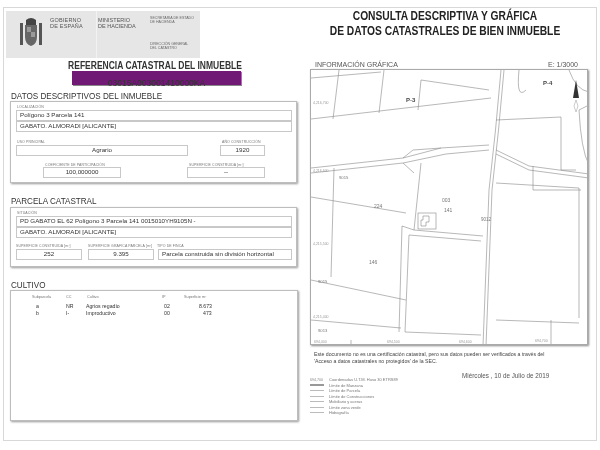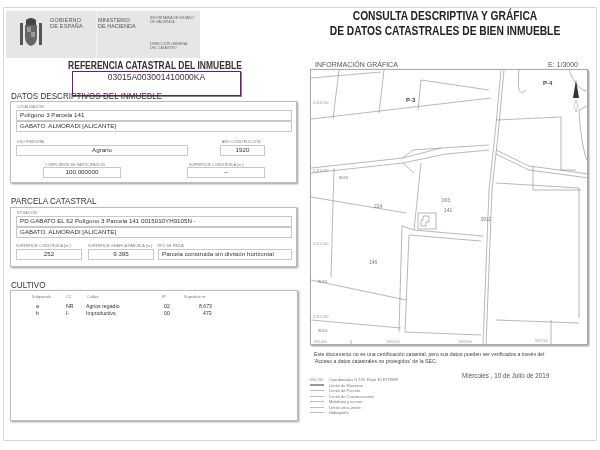--- a/index.html
+++ b/index.html
@@ -14,21 +14,21 @@
   .gov { position: absolute; left: 50px; top: 17px; font-size: 5.5px; line-height: 6px; color: #555; letter-spacing: 0.2px; }
   .min-sep { position: absolute; left: 90px; top: 0; width: 1px; height: 47px; background: #f2f2f2; }
   .ministry { position: absolute; left: 98px; top: 17px; font-size: 5.5px; line-height: 6px; color: #555; }
   .header-sec { position: absolute; left: 144px; top: 11px; width: 56px; height: 22px; background: #e6e6e6; }
   .sec-text { position: absolute; left: 150px; top: 16px; font-size: 3.6px; line-height: 4.2px; color: #666; }
   .dir-text { position: absolute; left: 150px; top: 42px; font-size: 3.6px; line-height: 4.2px; color: #666; }
 
   .main-title { position: absolute; left: 300px; top: 9px; width: 290px; text-align: center; font-size: 12.5px; line-height: 15px; font-weight: bold; color: #222; transform: scaleX(0.82); transform-origin: center top; }
 
   .ref-title { position: absolute; left: 40px; top: 60px; width: 230px; text-align: center; font-size: 10px; font-weight: bold; color: #333; transform: scaleX(0.85); }
-  .ref-box { position: absolute; left: 72px; top: 71px; width: 169px; height: 25px; border: 1px solid #701a75; box-shadow: 1px 1px 0 #888; text-align: center; font-size: 8.5px; line-height: 10px; color: #333; }
+  .ref-box { position: absolute; left: 72px; top: 71px; width: 169px; height: 14px; border: 7px solid #701a75; box-shadow: 1px 1px 0 #888; text-align: center; font-size: 8.5px; line-height: 10px; color: #333; }
 
   .section-title { position: absolute; font-size: 9px; color: #333; transform: scaleX(0.9); transform-origin: left; }
 
   .panel { position: absolute; border: 1px solid #bdbdbd; box-shadow: 1px 1px 2px #999; background: #fff; }
   .tiny-label { position: absolute; font-size: 3.5px; color: #777; letter-spacing: 0.1px; white-space: nowrap; }
   .field { position: absolute; border: 1px solid #c8c8c8; font-size: 6.2px; line-height: 8px; padding-left: 3px; color: #333; white-space: nowrap; overflow: hidden; }
   .field.center { text-align: center; padding-left: 0; }
 
   .cult-head { position: absolute; font-size: 3.8px; color: #777; }
   .cult-cell { position: absolute; font-size: 5.2px; color: #333; }

